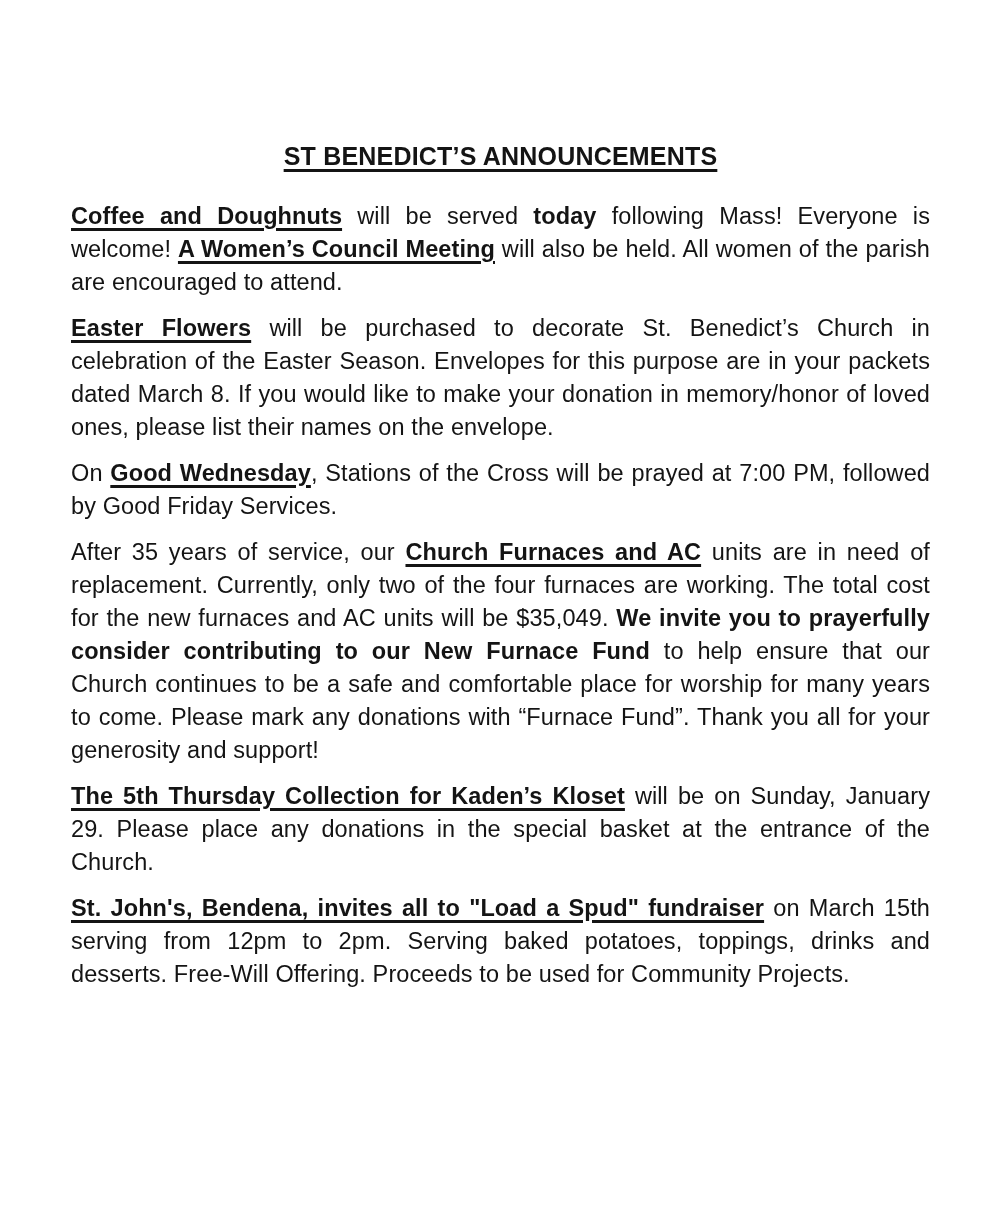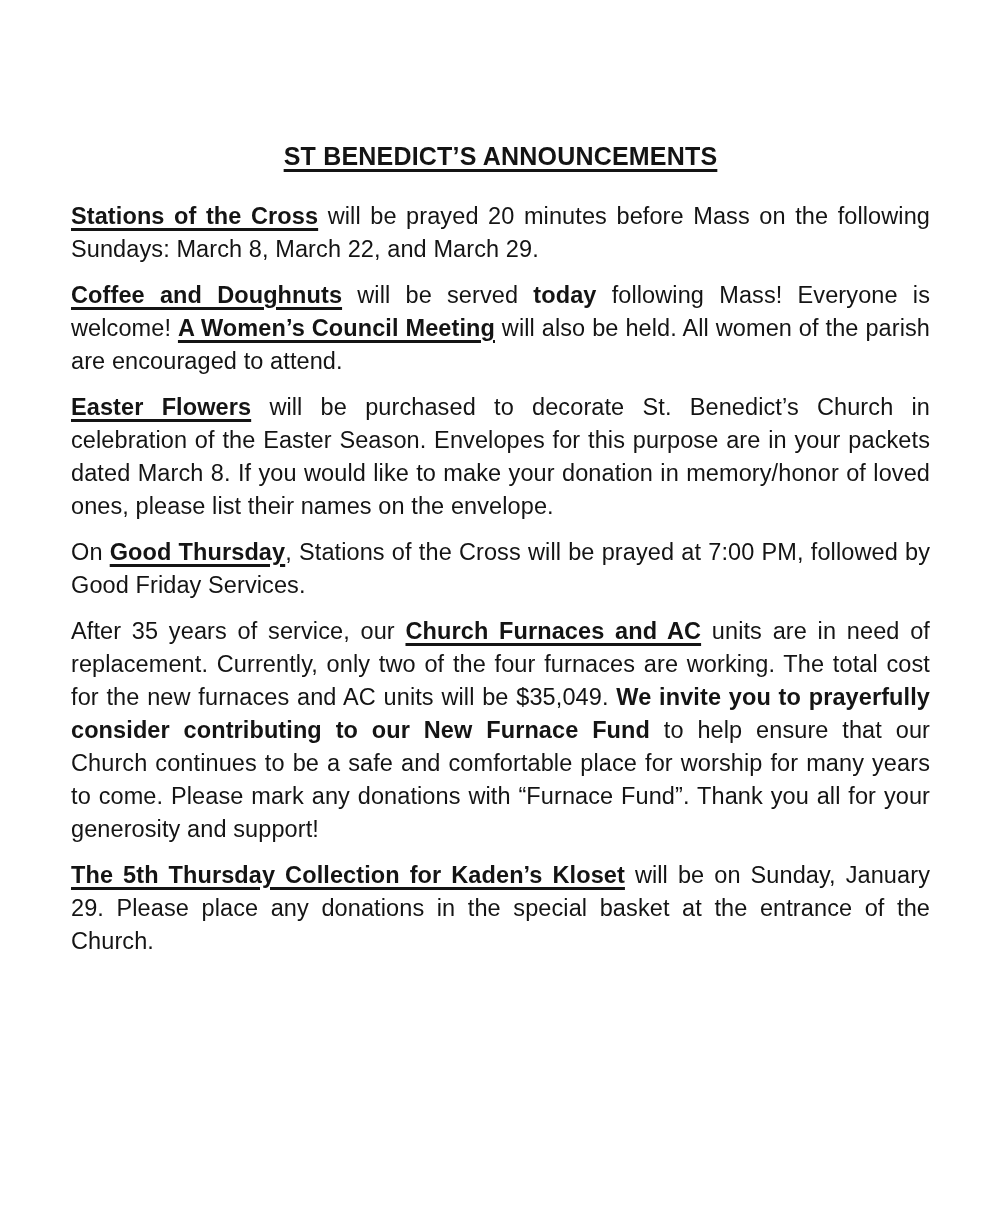--- a/index.html
+++ b/index.html
@@ -46,20 +46,20 @@
     text-decoration-thickness: 2.5px;
     text-underline-offset: 4px;
   }
 </style>
 </head>
 <body>
 
 <div class="page">
   <div class="doc-title">ST BENEDICT’S ANNOUNCEMENTS</div>
   <div class="doc-body" id="doc-body">
-      <p class="para"><span class="run-bold run-underline">Stations of the Cross</span><span> will be prayed 20 minutes before Mass on the following Sundays: March 8, March 22, and March 29.</span></p>
       <p class="para"><span class="run-bold run-underline">Coffee and Doughnuts</span><span> will be served </span><span class="run-bold">today</span><span> following Mass! Everyone is welcome! </span><span class="run-bold run-underline">A Women’s Council Meeting</span><span> will also be held. All women of the parish are encouraged to attend.</span></p>
       <p class="para extra-space"><span class="run-bold run-underline">Easter Flowers</span><span> will be purchased to decorate St. Benedict’s Church in celebration of the Easter Season. Envelopes for this purpose are in your packets dated March 8. If you would like to make your donation in memory/honor of loved ones, please list their names on the envelope.</span></p>
-      <p class="para"><span>On </span><span class="run-bold run-underline">Good Thursday</span><span>, Stations of the Cross will be prayed at 7:00 PM, followed by Good Friday Services.</span></p>
+      <p class="para"><span>On </span><span class="run-bold run-underline">Good Wednesday</span><span>, Stations of the Cross will be prayed at 7:00 PM, followed by Good Friday Services.</span></p>
       <p class="para"><span>After 35 years of service, our </span><span class="run-bold run-underline">Church Furnaces and AC</span><span> units are in need of replacement. Currently, only two of the four furnaces are working. The total cost for the new furnaces and AC units will be $35,049. </span><span class="run-bold">We invite you to prayerfully consider contributing to our New Furnace Fund</span><span> to help ensure that our Church continues to be a safe and comfortable place for worship for many years to come. Please mark any donations with “Furnace Fund”. Thank you all for your generosity and support!</span></p>
       <p class="para extra-space"><span class="run-bold run-underline">The 5th Thursday Collection for Kaden’s Kloset</span><span> will be on Sunday, January 29. Please place any donations in the special basket at the entrance of the Church.</span></p>
+      <p class="para"><span class="run-bold run-underline">St. John's, Bendena, invites all to "Load a Spud" fundraiser</span><span> on March 15th serving from 12pm to 2pm. Serving baked potatoes, toppings, drinks and desserts. Free-Will Offering. Proceeds to be used for Community Projects.</span></p>
     </div>
 </div>
 
 </body></html>

